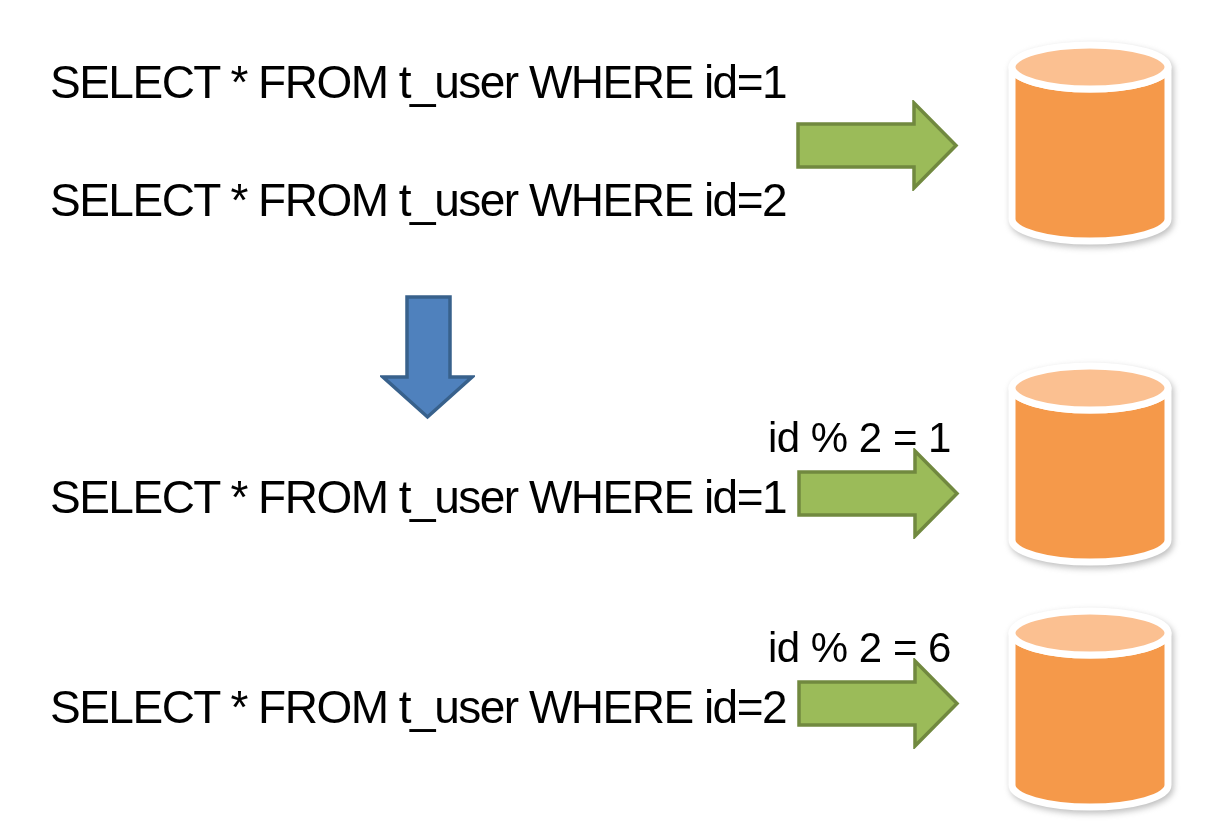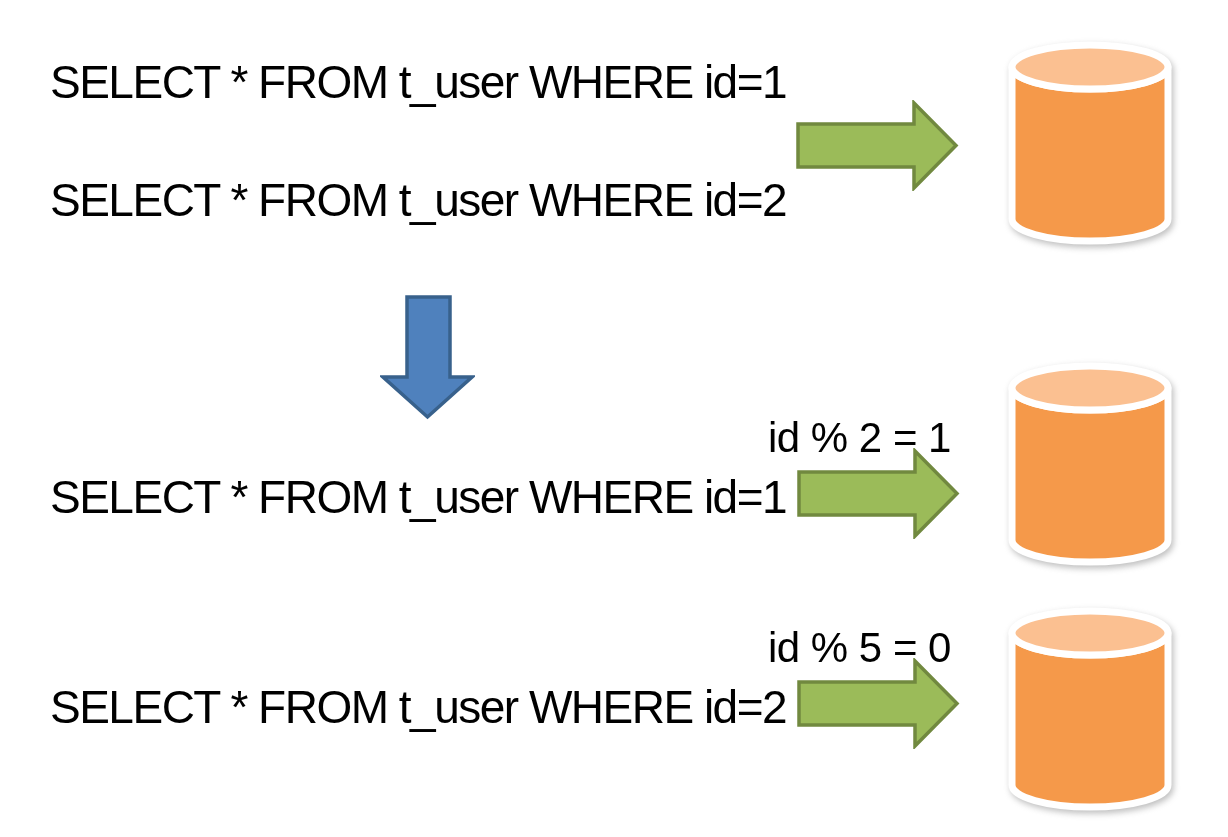--- a/index.html
+++ b/index.html
@@ -68,21 +68,21 @@
 
   <svg class="shape" style="left:796px; top:448px;" width="164" height="91" viewBox="0 0 164 91">
     <polygon points="3,24 119,24 119,3 161,45.5 119,88 119,67 3,67" stroke-width="3.5" stroke-linejoin="miter" fill="#9BBB59" stroke="#71893F"></polygon>
   </svg>
 
   <svg class="shape db-svg" style="left:1005px; top:359px;" width="170" height="210" viewBox="0 0 170 210">
     <path d="M7,29 L7,181 A78,22 0 0 0 163,181 L163,29 A78,22 0 0 1 7,29 Z" stroke-width="7" stroke-linejoin="round" fill="#F5994A" stroke="#FFFFFF"></path>
     <ellipse cx="85" cy="29" rx="78" ry="22" stroke-width="7" fill="#FBC091" stroke="#FFFFFF"></ellipse>
   </svg>
 
-  <div class="condition" style="left:768px; top:614px;">id % 5 = 0</div>
+  <div class="condition" style="left:768px; top:614px;">id % 2 = 6</div>
 
   <div class="query" style="left:50px; top:684px;">SELECT * FROM t_user WHERE id=2</div>
 
   <svg class="shape" style="left:796px; top:658px;" width="164" height="91" viewBox="0 0 164 91">
     <polygon points="3,24 119,24 119,3 161,45.5 119,88 119,67 3,67" stroke-width="3.5" stroke-linejoin="miter" fill="#9BBB59" stroke="#71893F"></polygon>
   </svg>
 
   <svg class="shape db-svg" style="left:1005px; top:604px;" width="170" height="210" viewBox="0 0 170 210">
     <path d="M7,29 L7,181 A78,22 0 0 0 163,181 L163,29 A78,22 0 0 1 7,29 Z" stroke-width="7" stroke-linejoin="round" fill="#F5994A" stroke="#FFFFFF"></path>
     <ellipse cx="85" cy="29" rx="78" ry="22" stroke-width="7" fill="#FBC091" stroke="#FFFFFF"></ellipse>

